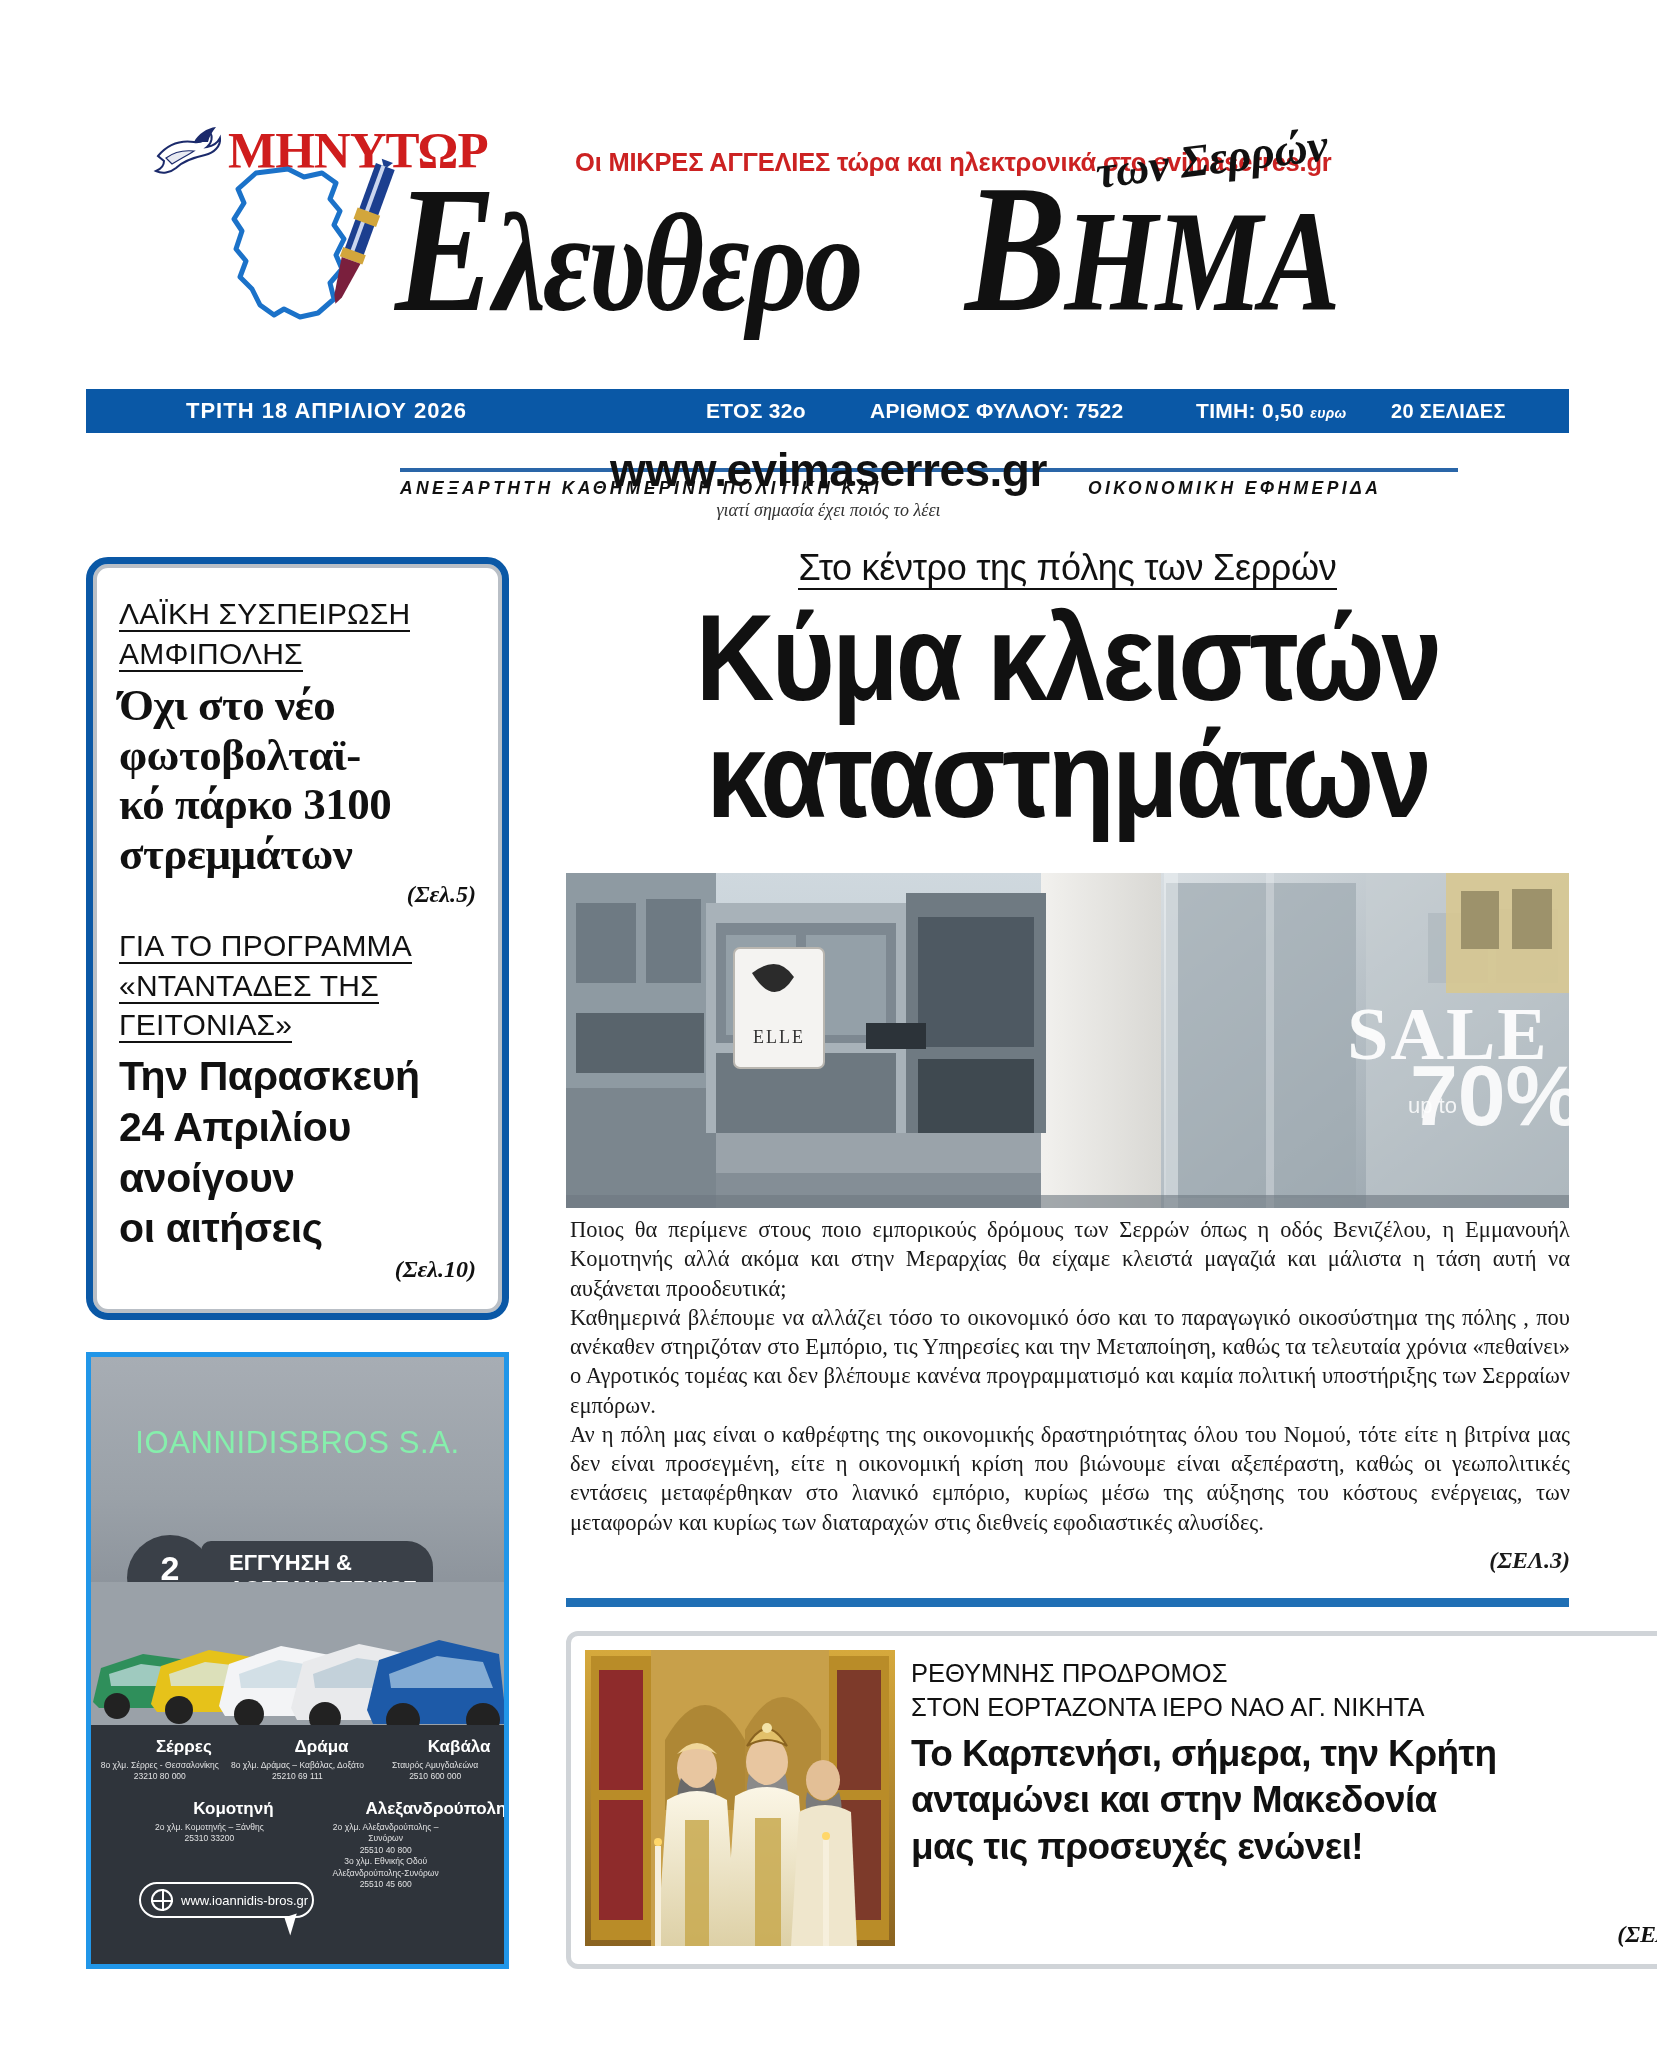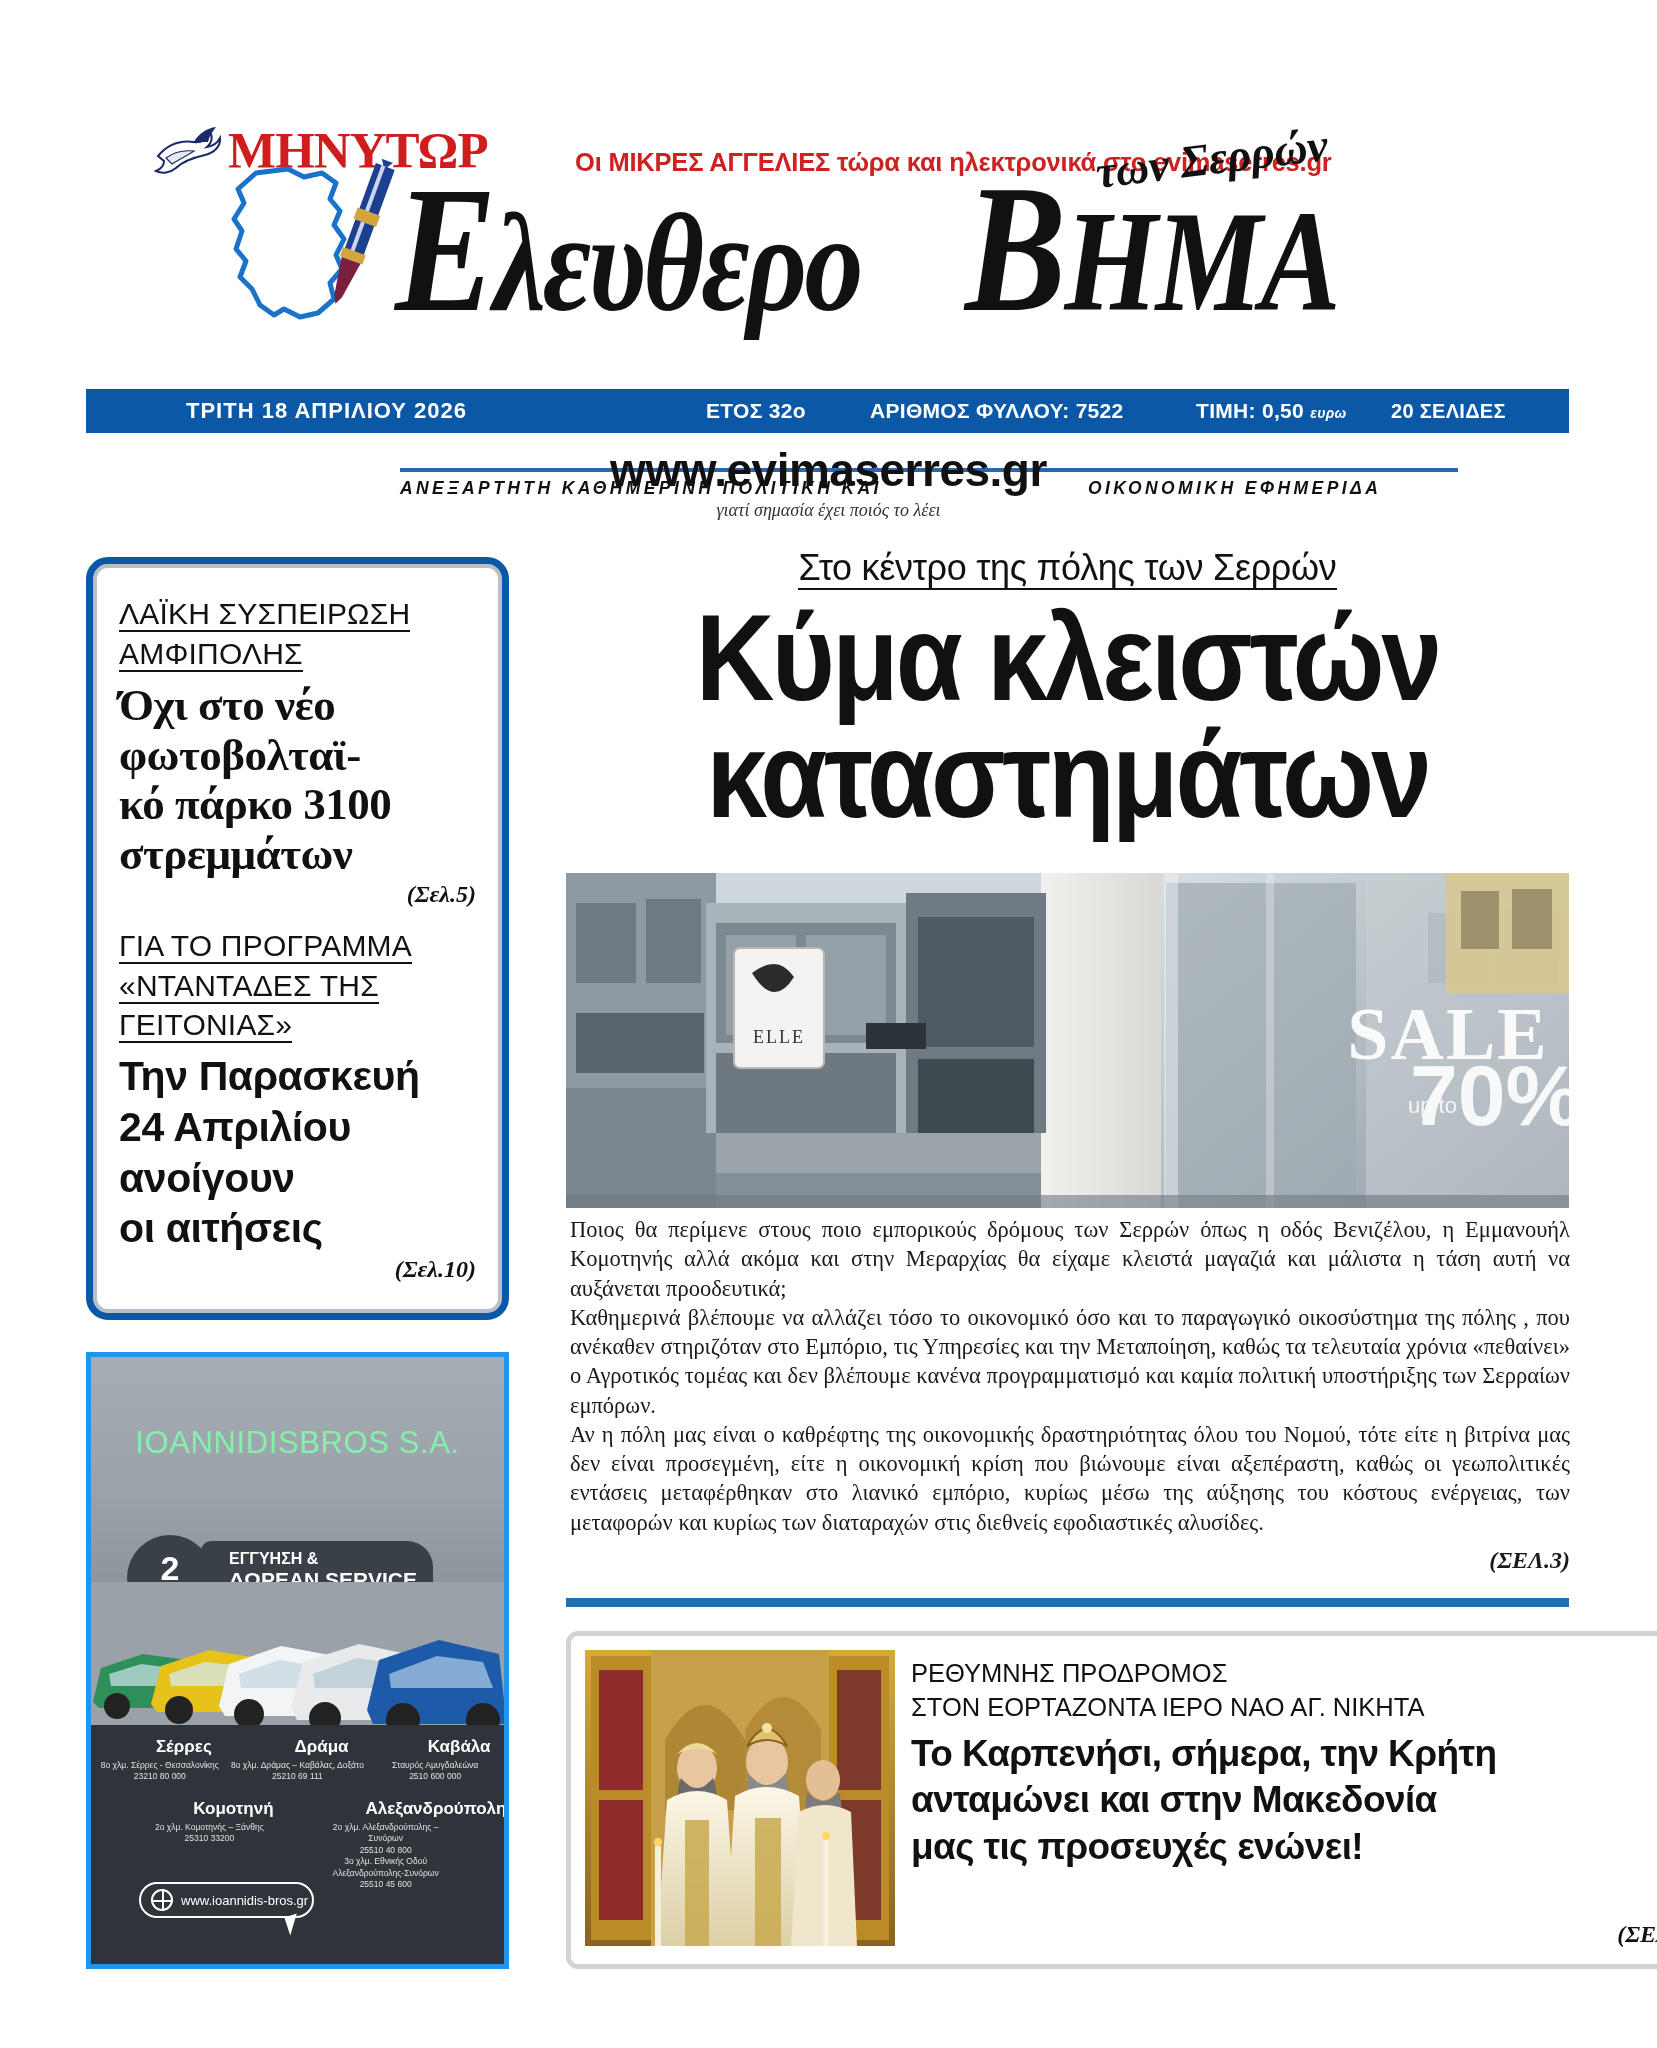--- a/index.html
+++ b/index.html
@@ -119,21 +119,21 @@
             background:linear-gradient(180deg,#a7adb4 0%,#9aa1a8 62%,#8d949c 100%); }
   .ad-brand { position:absolute; left:0; top:68px; width:100%; text-align:center;
               color:#86efac; font-size:31px; letter-spacing:.6px; }
   .badge { position:absolute; left:36px; top:178px; width:86px; height:86px;
            border-radius:50%; background:#3a4048; color:#fff; text-align:center; }
   .badge .n { font-size:34px; font-weight:bold; line-height:1; margin-top:16px; }
   .badge .y { font-size:11px; letter-spacing:.5px; }
   .ribbon { position:absolute; left:110px; top:184px; width:232px; height:74px;
             background:#3a4048; border-radius:10px 26px 10px 10px; color:#fff;
             padding:9px 0 0 28px; }
-  .ribbon .r1 { font-size:16px; font-weight:bold; }
+  .ribbon .r1 { font-size:22px; font-weight:bold; }
   .ribbon .r2 { font-size:21px; font-weight:bold; }
   .ad-cars { position:absolute; left:0; top:225px; width:100%; height:145px; }
   .ad-bottom { position:absolute; left:0; top:368px; width:100%; bottom:0; background:#2f343b; }
   .ad-branches { position:absolute; left:0; top:12px; width:100%; color:#fff; }
   .br-row { display:flex; justify-content:space-around; margin-bottom:16px; }
   .br { text-align:center; width:33%; }
   .br .city { font-size:17px; font-weight:bold;padding-left:48px; }
   .br .addr { font-size:8.5px; opacity:.85; line-height:1.35; margin-top:3px; }
   .br-row2 { display:flex; justify-content:center; gap:40px; }
   .ad-url { position:absolute; left:48px; bottom:46px; width:175px; height:36px;

